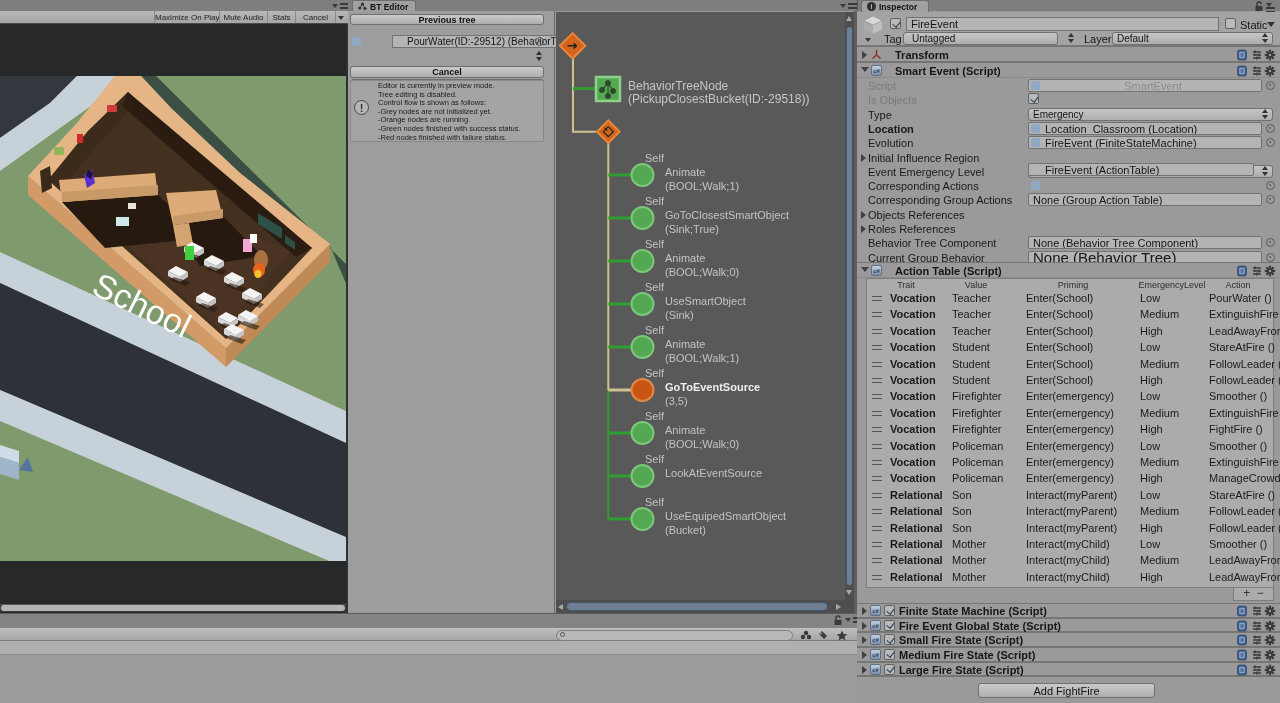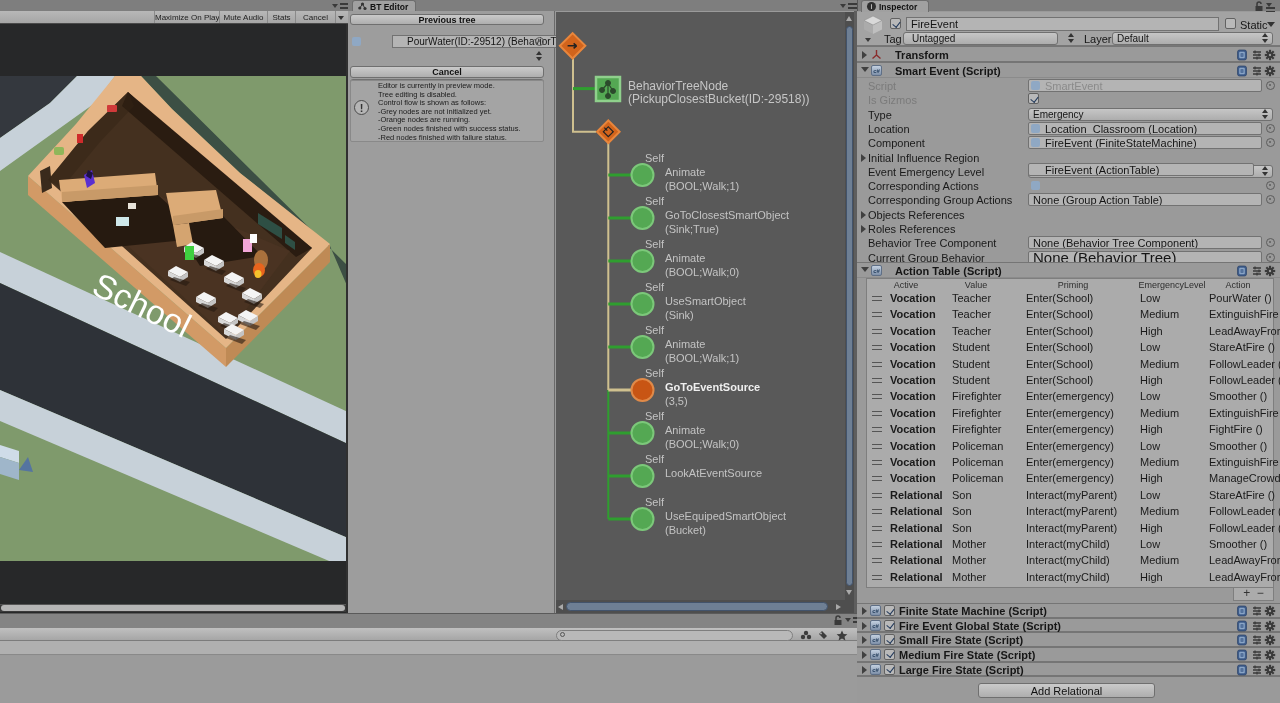--- a/index.html
+++ b/index.html
@@ -302,33 +302,33 @@
     <g fill="#3a3a3a">
       <circle cx="33" cy="6" r="3.1"></circle>
       <rect x="31.9" y="0.8" width="2.2" height="10.4"></rect>
       <rect x="27.8" y="4.9" width="10.4" height="2.2"></rect>
       <rect x="31.9" y="0.8" width="2.2" height="10.4" transform="rotate(45 33 6)"></rect>
       <rect x="27.8" y="4.9" width="10.4" height="2.2" transform="rotate(45 33 6)"></rect>
       <circle cx="33" cy="6" r="1.2" fill="#9d9d9d"></circle>
     </g>
   </svg>
 <div class="rowlbl" style="left:868px;top:80.0px;color:#7b7b7b;">Script</div>
-<div class="abs field" style="left:1028px;top:79.0px;width:234px;height:13px;font-size:11px;line-height:12px;padding-left:16px;color:#8b8b8b;white-space:nowrap;overflow:hidden;border-radius:2px;">SmartEvent</div>
+<div class="abs field" style="left:1028px;top:79.0px;width:234px;height:13px;font-size:11px;line-height:12px;padding-left:16px;color:#8b8b8b;white-space:nowrap;overflow:hidden;border-radius:2px;text-align:center;">SmartEvent</div>
 <div class="abs" style="left:1031px;top:81.0px;width:9px;height:9px;background:#8fa8c4;border-radius:2px;"></div>
 <div class="objpick" style="left:1266px;top:81.0px;"></div>
-<div class="rowlbl" style="left:868px;top:94.3px;color:#7b7b7b;">Is Gizmos</div>
+<div class="rowlbl" style="left:868px;top:94.3px;color:#7b7b7b;">Is Objects</div>
 <div class="cbox on" style="left:1028px;top:93.3px;"></div>
 <div class="rowlbl" style="left:868px;top:108.6px;color:#1a1a1a;">Type</div>
 <div class="abs ddown" style="left:1028px;top:107.6px;width:245px;height:13px;font-size:10px;line-height:12px;padding-left:4px;">Emergency</div>
 <div class="updn" style="left:1262px;top:108.6px;"></div>
-<div class="rowlbl" style="left:868px;top:122.9px;color:#1a1a1a;">Location</div>
+<div class="rowlbl" style="left:868px;top:122.9px;color:#1a1a1a;font-weight:bold;">Location</div>
 <div class="abs field" style="left:1028px;top:121.9px;width:234px;height:13px;font-size:11px;line-height:12px;padding-left:16px;color:#151515;white-space:nowrap;overflow:hidden;border-radius:2px;">Location_Classroom (Location)</div>
 <div class="abs" style="left:1031px;top:123.9px;width:9px;height:9px;background:#8fa8c4;border-radius:2px;"></div>
 <div class="objpick" style="left:1266px;top:123.9px;"></div>
-<div class="rowlbl" style="left:868px;top:137.2px;color:#1a1a1a;">Component</div>
+<div class="rowlbl" style="left:868px;top:137.2px;color:#1a1a1a;">Evolution</div>
 <div class="abs field" style="left:1028px;top:136.2px;width:234px;height:13px;font-size:11px;line-height:12px;padding-left:16px;color:#151515;white-space:nowrap;overflow:hidden;border-radius:2px;">FireEvent (FiniteStateMachine)</div>
 <div class="abs" style="left:1031px;top:138.2px;width:9px;height:9px;background:#8fa8c4;border-radius:2px;"></div>
 <div class="objpick" style="left:1266px;top:138.2px;"></div>
 <div class="foldtri closed" style="left:861px;top:153.5px;"></div>
 <div class="rowlbl" style="left:868px;top:151.5px;color:#1a1a1a;">Initial Influence Region</div>
 <div class="rowlbl" style="left:868px;top:165.8px;color:#1a1a1a;">Event Emergency Level</div>
 <div class="abs ddown" style="left:1028px;top:164.8px;width:245px;height:13px;font-size:10px;line-height:12px;padding-left:4px;">Low</div>
 <div class="updn" style="left:1262px;top:165.8px;"></div>
 <div class="rowlbl" style="left:868px;top:180.10000000000002px;color:#1a1a1a;">Corresponding Actions</div>
 <div class="abs field" style="left:1028px;top:163px;width:226px;height:13px;font-size:11px;line-height:12px;padding-left:16px;color:#151515;white-space:nowrap;overflow:hidden;border-radius:2px;">FireEvent (ActionTable)</div>
@@ -362,21 +362,21 @@
     <g fill="#3a3a3a">
       <circle cx="33" cy="6" r="3.1"></circle>
       <rect x="31.9" y="0.8" width="2.2" height="10.4"></rect>
       <rect x="27.8" y="4.9" width="10.4" height="2.2"></rect>
       <rect x="31.9" y="0.8" width="2.2" height="10.4" transform="rotate(45 33 6)"></rect>
       <rect x="27.8" y="4.9" width="10.4" height="2.2" transform="rotate(45 33 6)"></rect>
       <circle cx="33" cy="6" r="1.2" fill="#9d9d9d"></circle>
     </g>
   </svg>
 <div class="abs" style="left:866px;top:278px;width:408px;height:310px;background:#ababab;border:1px solid #7e7e7e;"></div>
-<div class="abs" style="left:846px;top:280px;width:120px;text-align:center;font-size:9px;color:#2e2e2e;">Active</div>
+<div class="abs" style="left:846px;top:280px;width:120px;text-align:center;font-size:9px;color:#2e2e2e;">Trait</div>
 <div class="abs" style="left:916px;top:280px;width:120px;text-align:center;font-size:9px;color:#2e2e2e;">Value</div>
 <div class="abs" style="left:1013px;top:280px;width:120px;text-align:center;font-size:9px;color:#2e2e2e;">Priming</div>
 <div class="abs" style="left:1112px;top:280px;width:120px;text-align:center;font-size:9px;color:#2e2e2e;">EmergencyLevel</div>
 <div class="abs" style="left:1178px;top:280px;width:120px;text-align:center;font-size:9px;color:#2e2e2e;">Action</div>
 <div class="abs" style="left:872px;top:296.0px;width:10px;height:5px;border-top:1.5px solid #555;border-bottom:1.5px solid #555;"></div>
 <div class="rowlbl" style="left:890px;top:292.0px;font-weight:bold;">Vocation</div>
 <div class="rowlbl" style="left:952px;top:292.0px;">Teacher</div>
 <div class="rowlbl" style="left:1026px;top:292.0px;">Enter(School)</div>
 <div class="rowlbl" style="left:1140px;top:292.0px;">Low</div>
 <div class="rowlbl" style="left:1209px;top:292.0px;width:71px;overflow:hidden;">PourWater ()</div>
@@ -587,12 +587,12 @@
     <g fill="#3a3a3a">
       <circle cx="33" cy="6" r="3.1"></circle>
       <rect x="31.9" y="0.8" width="2.2" height="10.4"></rect>
       <rect x="27.8" y="4.9" width="10.4" height="2.2"></rect>
       <rect x="31.9" y="0.8" width="2.2" height="10.4" transform="rotate(45 33 6)"></rect>
       <rect x="27.8" y="4.9" width="10.4" height="2.2" transform="rotate(45 33 6)"></rect>
       <circle cx="33" cy="6" r="1.2" fill="#9d9d9d"></circle>
     </g>
   </svg>
 <div class="hdrrow" style="top:676.3px;height:1px;"></div>
-<div class="abs btn" style="left:978px;top:683px;width:177px;height:15px;font-size:11px;line-height:14px;">Add Relational</div>
+<div class="abs btn" style="left:978px;top:683px;width:177px;height:15px;font-size:11px;line-height:14px;">Add FightFire</div>
 </body></html>

